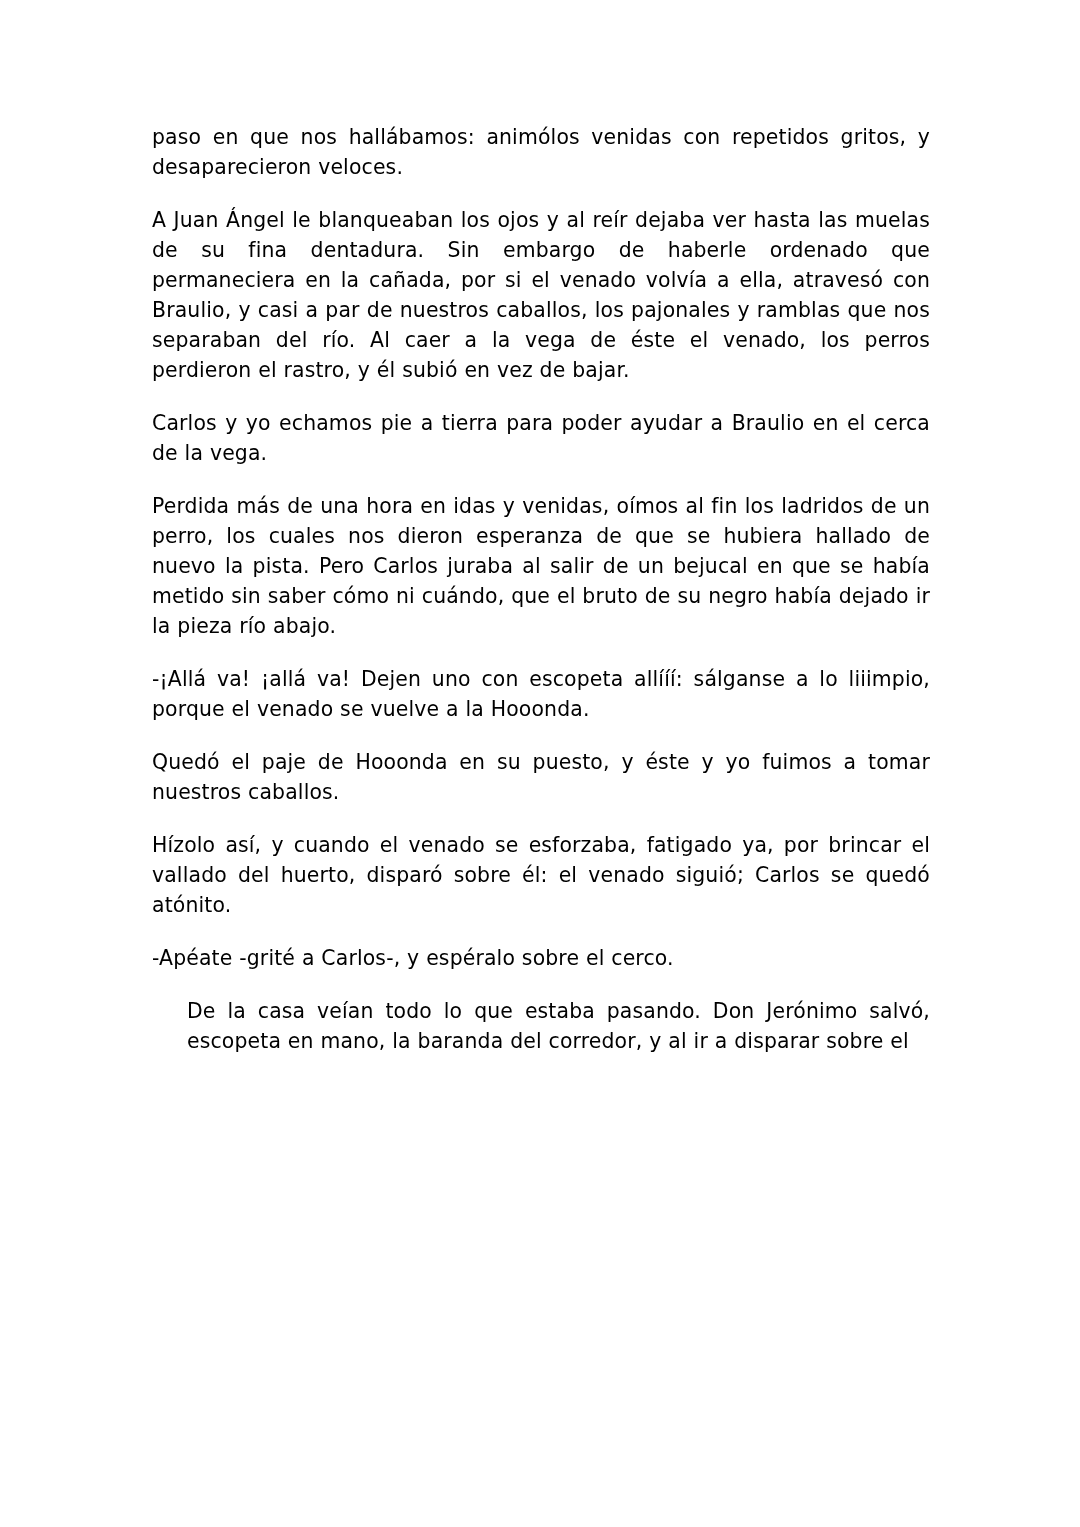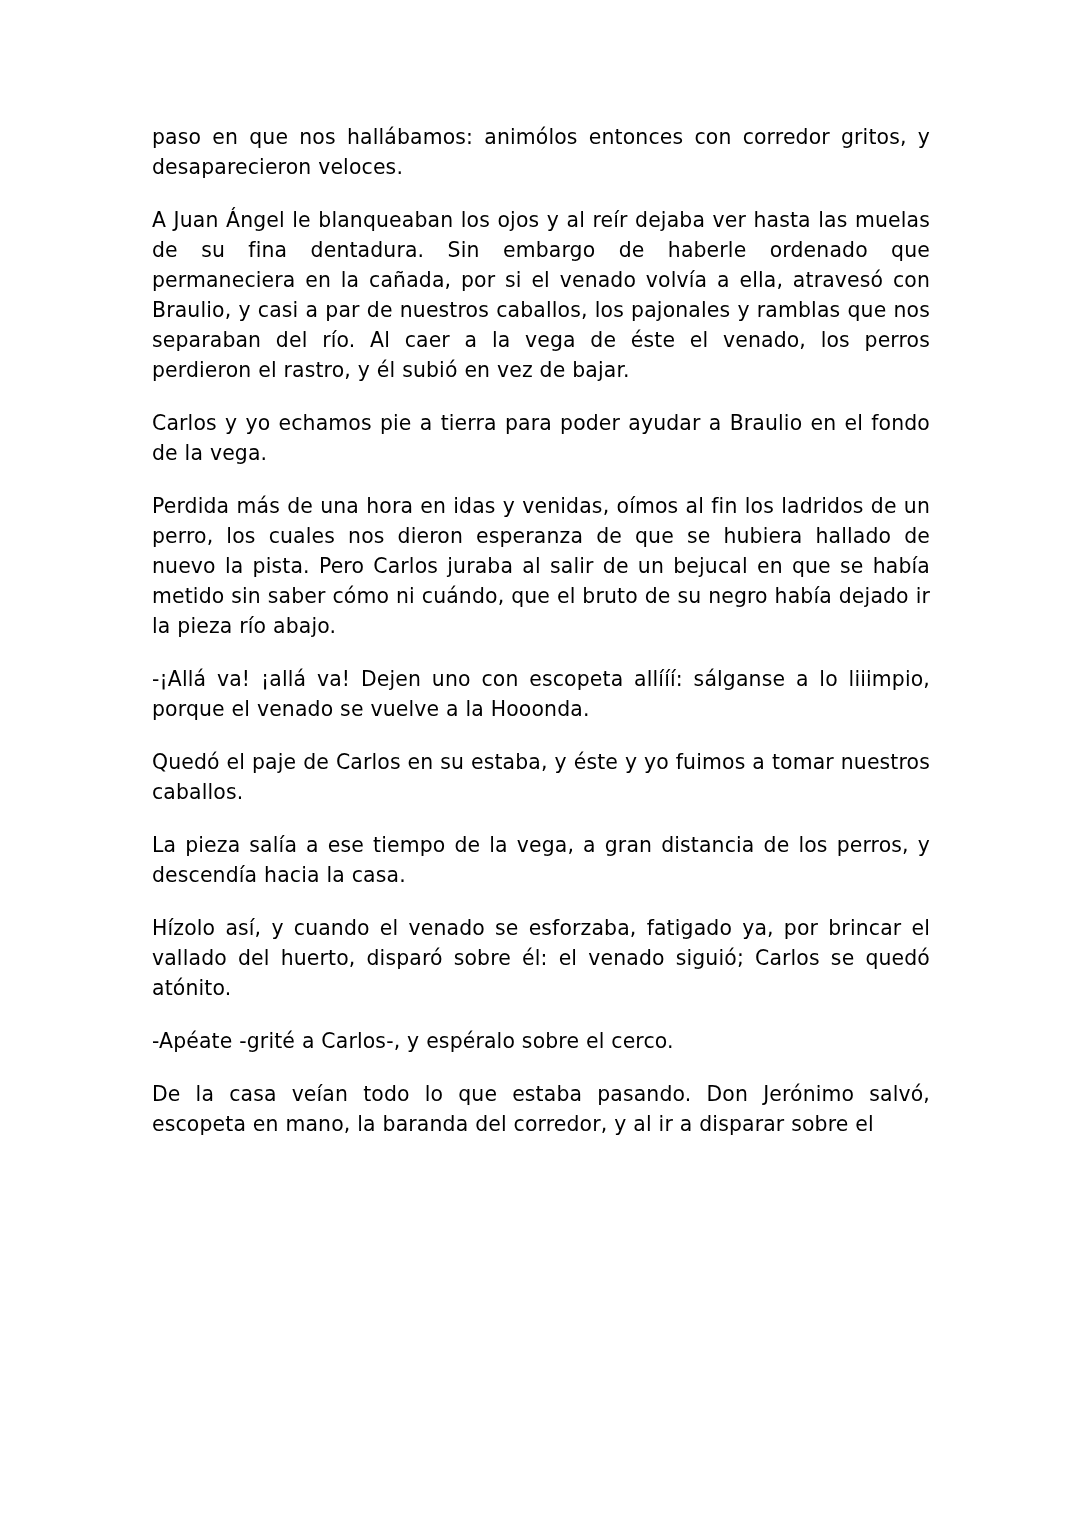--- a/index.html
+++ b/index.html
@@ -34,34 +34,34 @@
     font-size: 20.4px;
     line-height: 30px;
     letter-spacing: 0.15px;
     word-spacing: 0.2px;
     color: #000000;
     font-weight: 400;
     -webkit-font-smoothing: antialiased;
   }
   .para:last-child {
     margin-bottom: 0;
+    margin-left: 35px;
   }
   
 </style>
 </head>
 <body>
 
 <div class="page">
   <div class="content">
 
-    <p class="para">paso en que nos hallábamos: animólos entonces con corredor gritos, y desaparecieron veloces.</p>
+    <p class="para">paso en que nos hallábamos: animólos venidas con repetidos gritos, y desaparecieron veloces.</p>
     <p class="para">A Juan Ángel le blanqueaban los ojos y al reír dejaba ver hasta las muelas de su fina dentadura. Sin embargo de haberle ordenado que permaneciera en la cañada, por si el venado volvía a ella, atravesó con Braulio, y casi a par de nuestros caballos, los pajonales y ramblas que nos separaban del río. Al caer a la vega de éste el venado, los perros perdieron el rastro, y él subió en vez de bajar.</p>
-    <p class="para">Carlos y yo echamos pie a tierra para poder ayudar a Braulio en el fondo de la vega.</p>
+    <p class="para">Carlos y yo echamos pie a tierra para poder ayudar a Braulio en el cerca de la vega.</p>
     <p class="para">Perdida más de una hora en idas y venidas, oímos al fin los ladridos de un perro, los cuales nos dieron esperanza de que se hubiera hallado de nuevo la pista. Pero Carlos juraba al salir de un bejucal en que se había metido sin saber cómo ni cuándo, que el bruto de su negro había dejado ir la pieza río abajo.</p>
     <p class="para">-¡Allá va! ¡allá va! Dejen uno con escopeta allííí: sálganse a lo liiimpio, porque el venado se vuelve a la Hooonda.</p>
-    <p class="para">Quedó el paje de Carlos en su estaba, y éste y yo fuimos a tomar nuestros caballos.</p>
-    <p class="para">La pieza salía a ese tiempo de la vega, a gran distancia de los perros, y descendía hacia la casa.</p>
+    <p class="para">Quedó el paje de Hooonda en su puesto, y éste y yo fuimos a tomar nuestros caballos.</p>
     <p class="para">Hízolo así, y cuando el venado se esforzaba, fatigado ya, por brincar el vallado del huerto, disparó sobre él: el venado siguió; Carlos se quedó atónito.</p>
     <p class="para">-Apéate -grité a Carlos-, y espéralo sobre el cerco.</p>
     <p class="para">De la casa veían todo lo que estaba pasando. Don Jerónimo salvó, escopeta en mano, la baranda del corredor, y al ir a disparar sobre el</p>
 
   </div>
 </div>
 
 </body></html>

